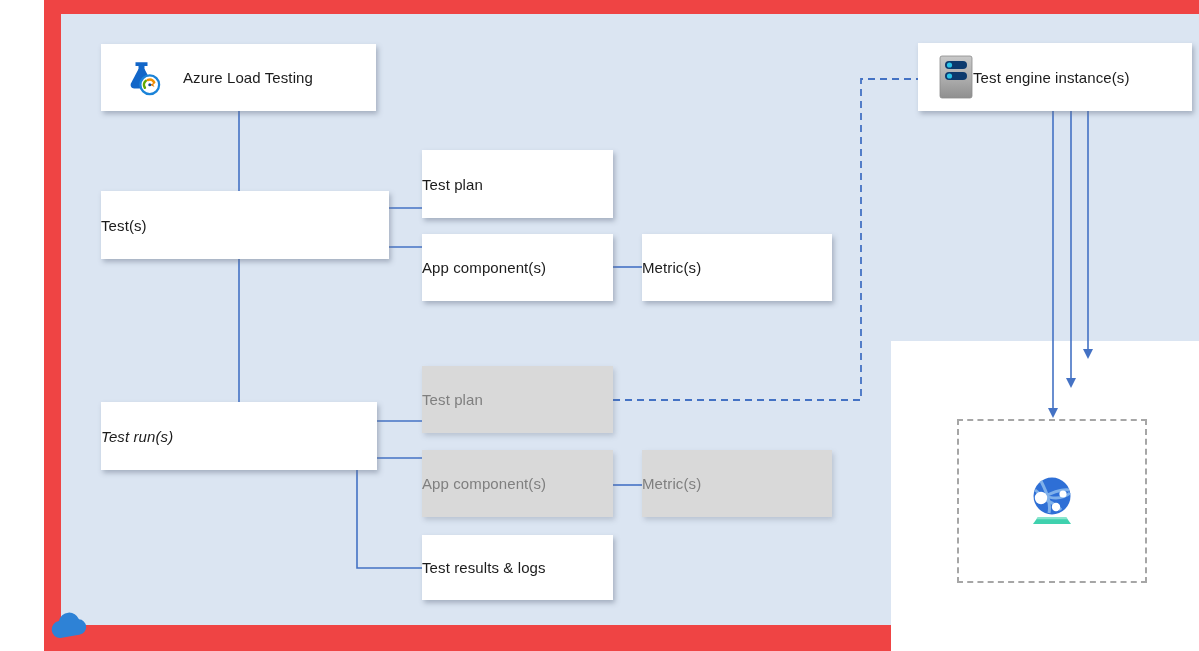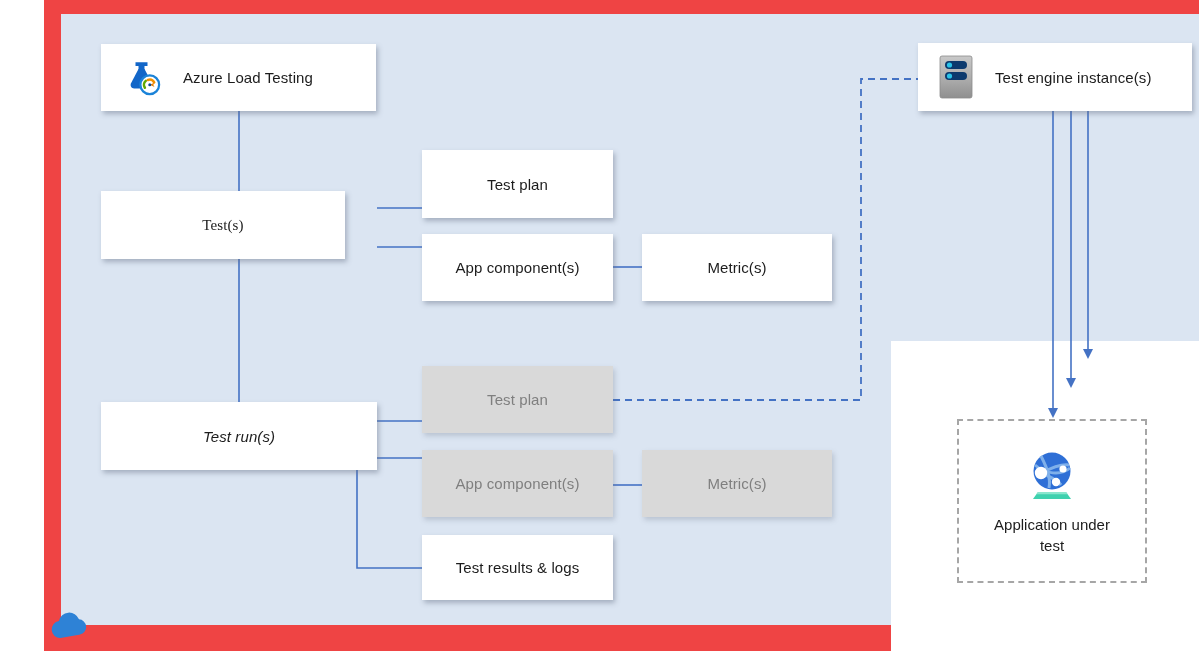--- a/index.html
+++ b/index.html
@@ -8,30 +8,30 @@
     font-family:"Liberation Sans", sans-serif;
     overflow:hidden; background:#ef4444;margin-left:44px;
   }
   #canvas-blue { position:absolute; left:17px; top:14px; width:1166px; height:611px; background:#dbe5f2; }
   #white-cutout { position:absolute; left:847px; top:341px; width:352px; height:310px; background:#ffffff; }
   #connector-layer { position:absolute; left:0; top:0; width:1199px; height:651px; pointer-events:none; }
 
   .node {
     position:absolute; background:#ffffff;
     box-shadow:2px 3px 5px rgba(100,110,130,0.45);
-    display:flex; align-items:center; justify-content:center;
+    display:flex; align-items:center; justify-content:flex-start;
     font-size:15px; color:#1c1c1c; letter-spacing:.1px;
   }
   .node.gray { background:#d9d9d9; color:#7f7f7f; box-shadow:2px 3px 5px rgba(100,110,130,0.28); }
   .node .icon { display:flex; align-items:center; justify-content:center; }
   .node.with-icon { justify-content:flex-start; }
 
   #node-azure { left:57px; top:44px; width:275px; height:67px; gap:22px; padding-left:24px; box-sizing:border-box; }
-  #node-engine { left:874px; top:43px; width:274px; height:68px; gap:22px; padding-left:21px; box-sizing:border-box; }
-  #node-tests { left:57px; top:191px; width:244px; height:68px;font-family:Liberation Serif, serif; }
+  #node-engine { left:874px; top:43px; width:274px; height:68px; padding-left:21px; box-sizing:border-box; }
+  #node-tests { left:57px; top:191px; width:288px; height:68px; }
   #node-testplan-w { left:378px; top:150px; width:191px; height:68px; }
   #node-appcomp-w { left:378px; top:234px; width:191px; height:67px; }
   #node-metric-w  { left:598px; top:234px; width:190px; height:67px; }
   #node-testruns  { left:57px; top:402px; width:276px; height:68px;font-style:italic; }
   #node-testplan-g { left:378px; top:366px; width:191px; height:67px; }
   #node-appcomp-g { left:378px; top:450px; width:191px; height:67px; }
   #node-metric-g  { left:598px; top:450px; width:190px; height:67px; }
   #node-results   { left:378px; top:535px; width:191px; height:65px; }
 
   #app-under-test {
@@ -154,21 +154,20 @@
           <path d="M10 19 C 20 28, 36 30, 45 22"></path>
           <path d="M16 10 C 22 22, 26 32, 24 42"></path>
           <path d="M16 27 C 24 30, 32 34, 36 39"></path>
           <path d="M17 27 C 26 22, 36 18, 44 19"></path>
         </g>
         <circle cx="16" cy="27" r="6.2" fill="#ffffff"></circle>
         <circle cx="31" cy="36" r="4.2" fill="#ffffff"></circle>
         <circle cx="38" cy="23" r="3.6" fill="#ffffff"></circle>
       </svg>
     </span>
-    <span class="label">Application under test</span>
   </div>
 
   <span id="cloud-badge">
     <svg width="40" height="28" viewBox="0 0 40 28">
       <path d="M10.5 27 a8.5 8.5 0 0 1 -1.6 -16.9 A10.5 10.5 0 0 1 29 8.3 a7.6 7.6 0 0 1 1.6 14.9 q-1 .8 -3 .8 z" fill="#2e82d6"></path>
     </svg>
   </span>
 
 </div>
 

